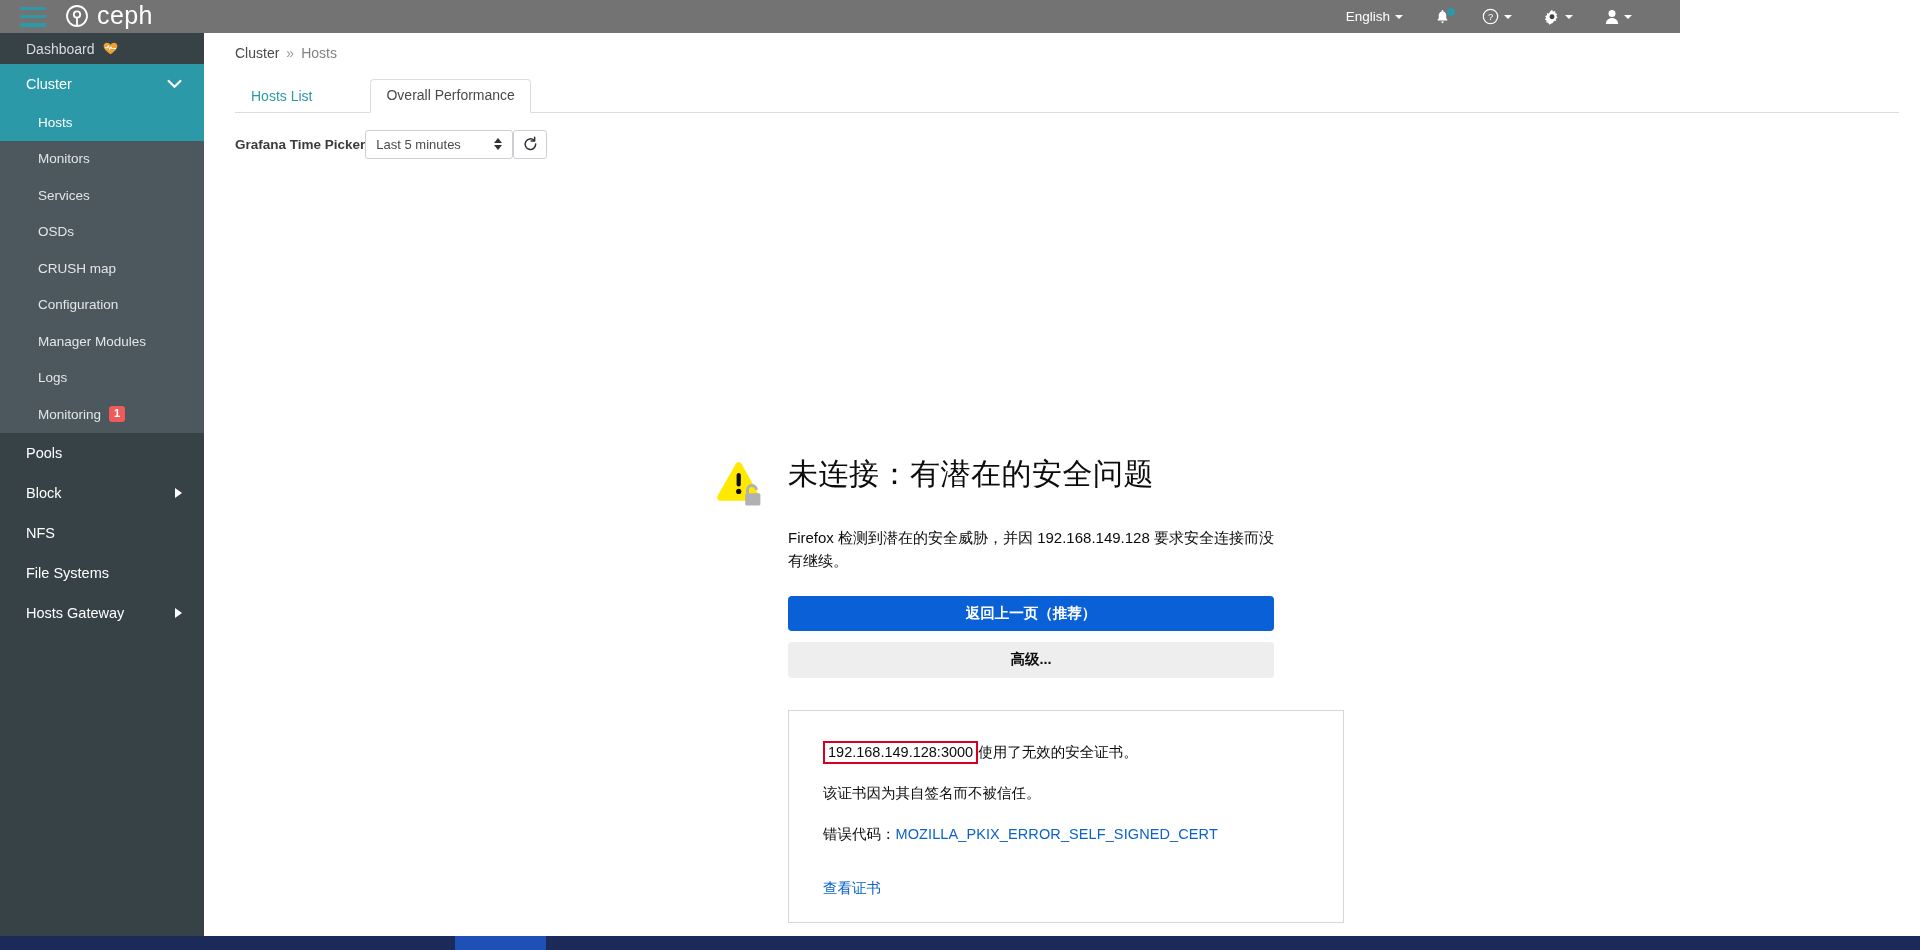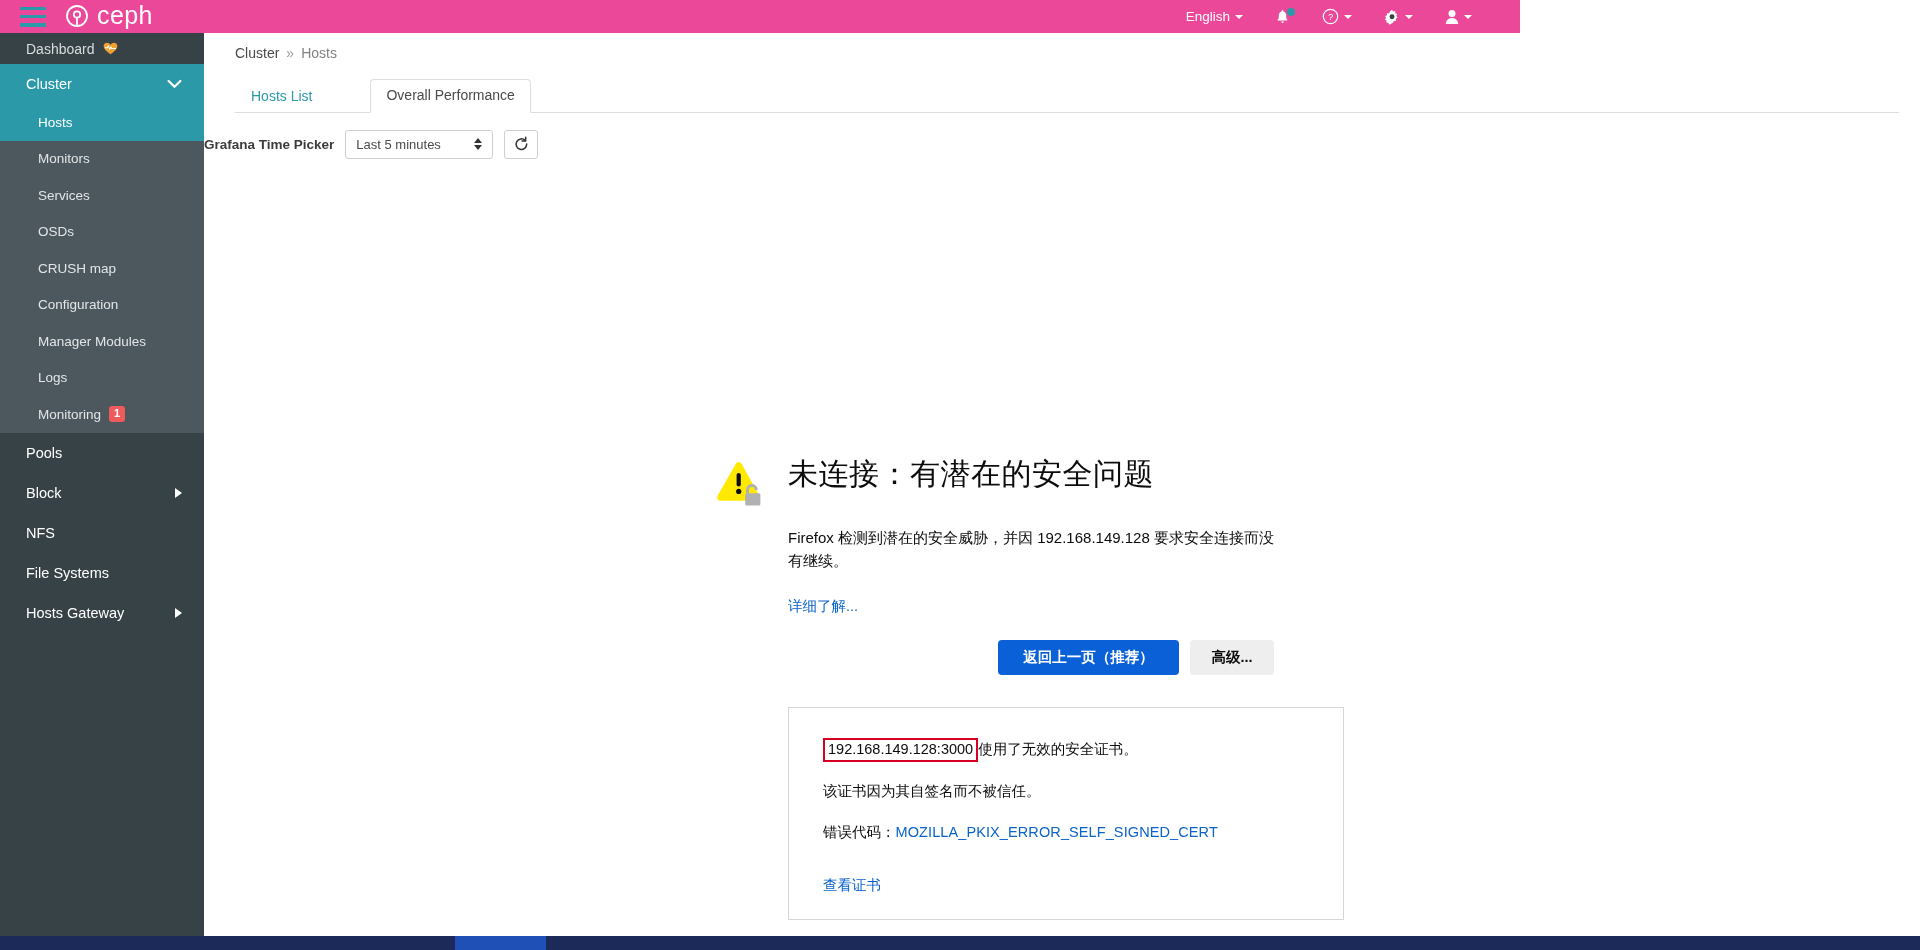--- a/index.html
+++ b/index.html
@@ -17,23 +17,23 @@
     position: relative;
     width: 1920px;
     height: 950px;
     background: #ffffff;
   }
 
   
   .top-header {
     position: absolute;
     top: 0; left: 0;
-    width: 1520px;
+    width: 1680px;
     height: 33px;
-    background: #ec4899;
+    background: #737373;
     display: flex;
     align-items: center;
     z-index: 30;
     justify-content: flex-end;
   }
 
   .hamburger {
     width: 26px;
     height: 20px;
     margin-left: 20px;
@@ -232,23 +232,23 @@
     color: #4a4a4a;
     background: #ffffff;
     border: 1px solid #dddddd;
     border-bottom: 1px solid #ffffff;
     border-radius: 4px 4px 0 0;
     margin-left: 42px;
   }
 
   .toolbar {
     margin: 14px 0 0 0;
-    display: flex;
-    align-items: center;
-    gap: 11px;
+    padding-left: 31px;
+    display: flex;
+    align-items: center;
     height: 34px;
   }
   .toolbar-label {
     font-size: 13.5px;
     font-weight: 700;
     color: #3b3b3b;
   }
   .time-select {
     position: relative;
     width: 148px;
@@ -336,23 +336,23 @@
     margin-left: 74px;
     font-size: 14.5px;
     color: #0a63c9;
     cursor: pointer;
   }
 
   .err-buttons {
     margin-top: 24px;
     margin-left: 74px;
     display: flex;
-    justify-content: flex-end;
     gap: 11px;
     width: 486px;
+    flex-direction: column;
   }
   .btn {
     font-size: 14.5px;
     border-radius: 4px;
     border: none;
     cursor: pointer;
     font-family: "Liberation Sans", "DejaVu Sans", sans-serif;
     font-weight: 600;
     padding: 9px 19px;
     line-height: 1.2;
@@ -599,21 +599,20 @@
             <rect x="22.6" y="14" width="4.2" height="13.5" rx="2.1" fill="#0c0c0d"></rect>
             <circle cx="24.7" cy="32.4" r="2.6" fill="#0c0c0d"></circle>
             <path d="M33.5 34.4 v-3.4 a4.4 4.4 0 0 1 8.8 0" fill="none" stroke="#b1b1b3" stroke-width="3"></path>
             <rect x="31.2" y="34.2" width="15.2" height="12.4" rx="1.6" fill="#b1b1b3"></rect>
           </svg>
           <div class="err-title">未连接：有潜在的安全问题</div>
         </div>
 
         <div class="err-desc">Firefox 检测到潜在的安全威胁，并因 192.168.149.128 要求安全连接而没有继续。</div>
 
-        <div class="err-learn">详细了解...</div>
 
         <div class="err-buttons">
           <button class="btn btn-primary">返回上一页（推荐）</button>
           <button class="btn btn-secondary">高级...</button>
         </div>
 
         <div class="err-panel">
           <div class="panel-line">
             <span class="host-highlight">192.168.149.128:3000</span><span>使用了无效的安全证书。</span>
           </div>

